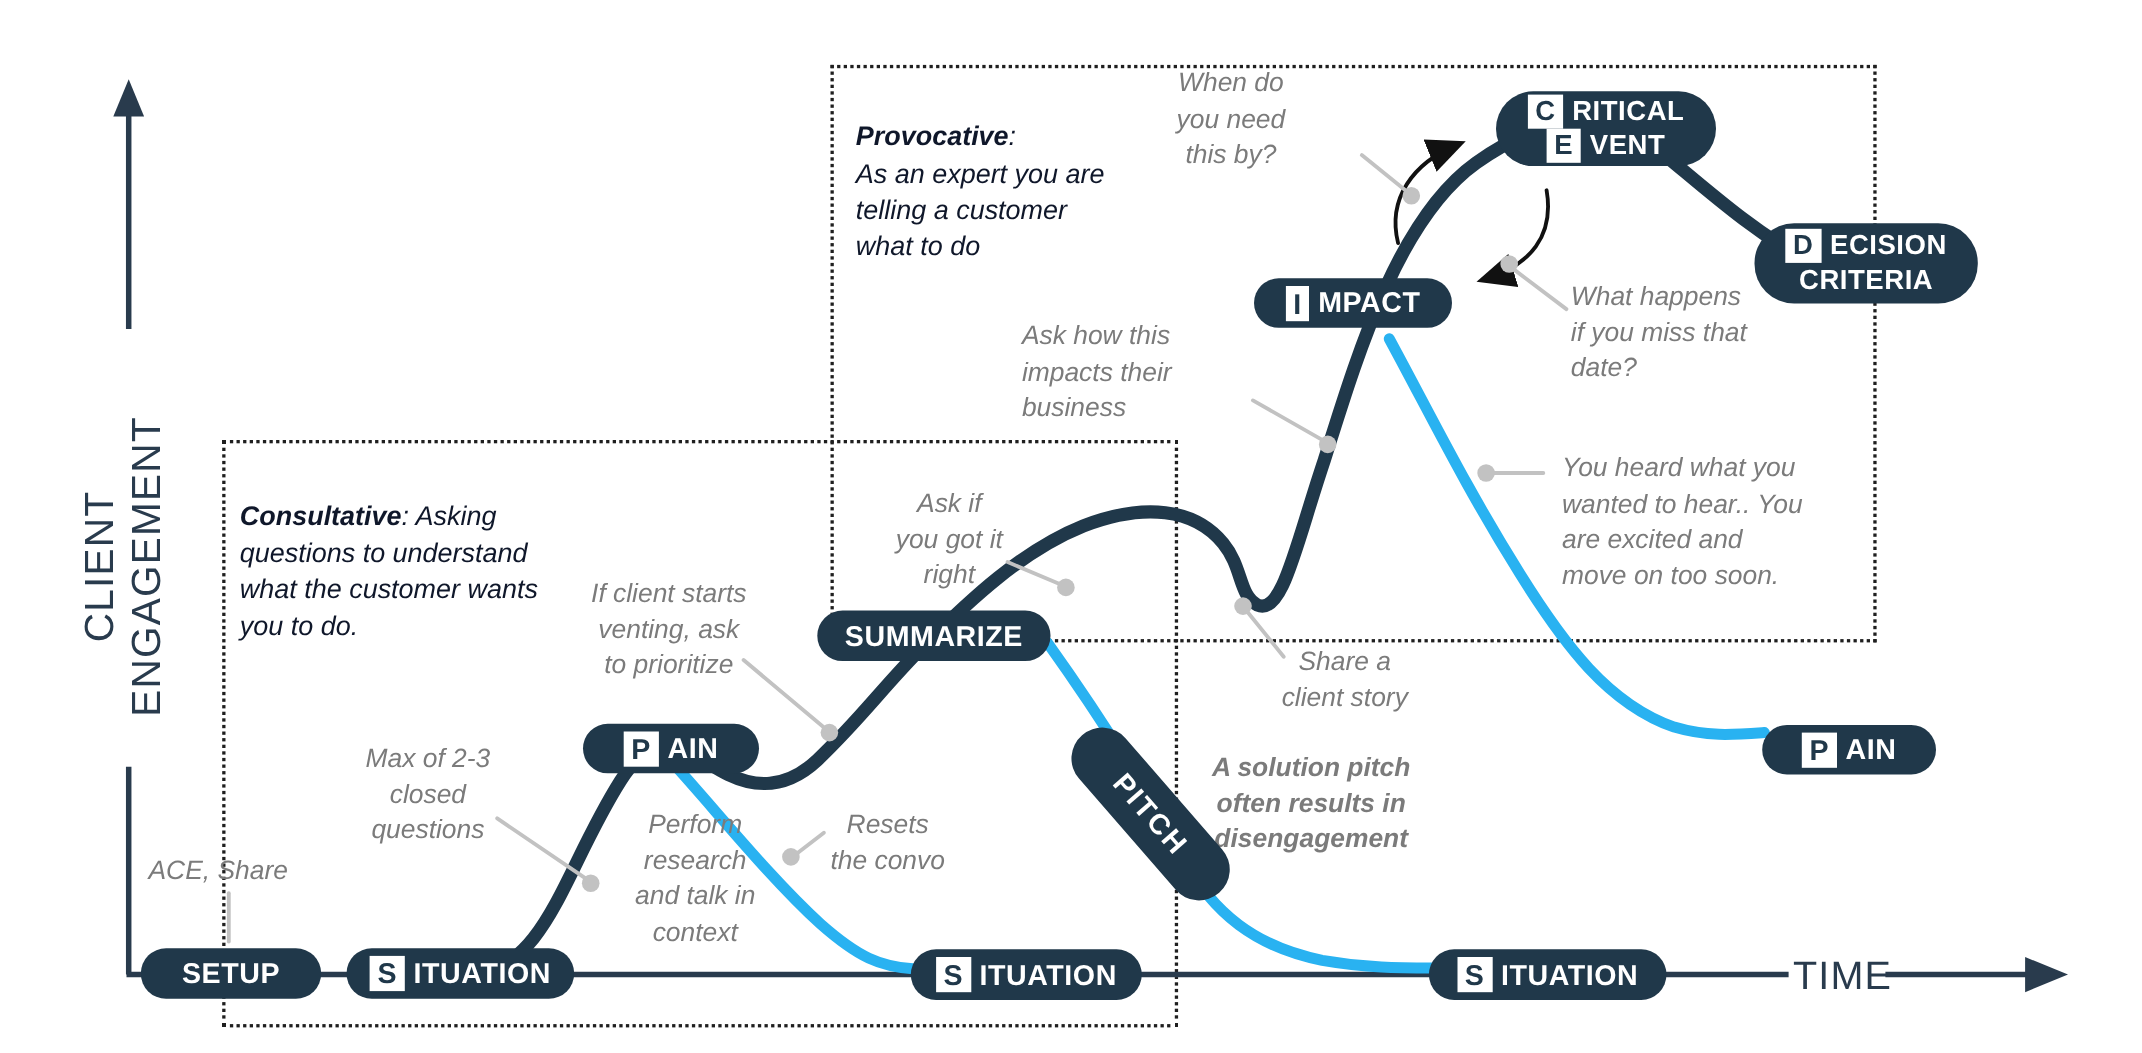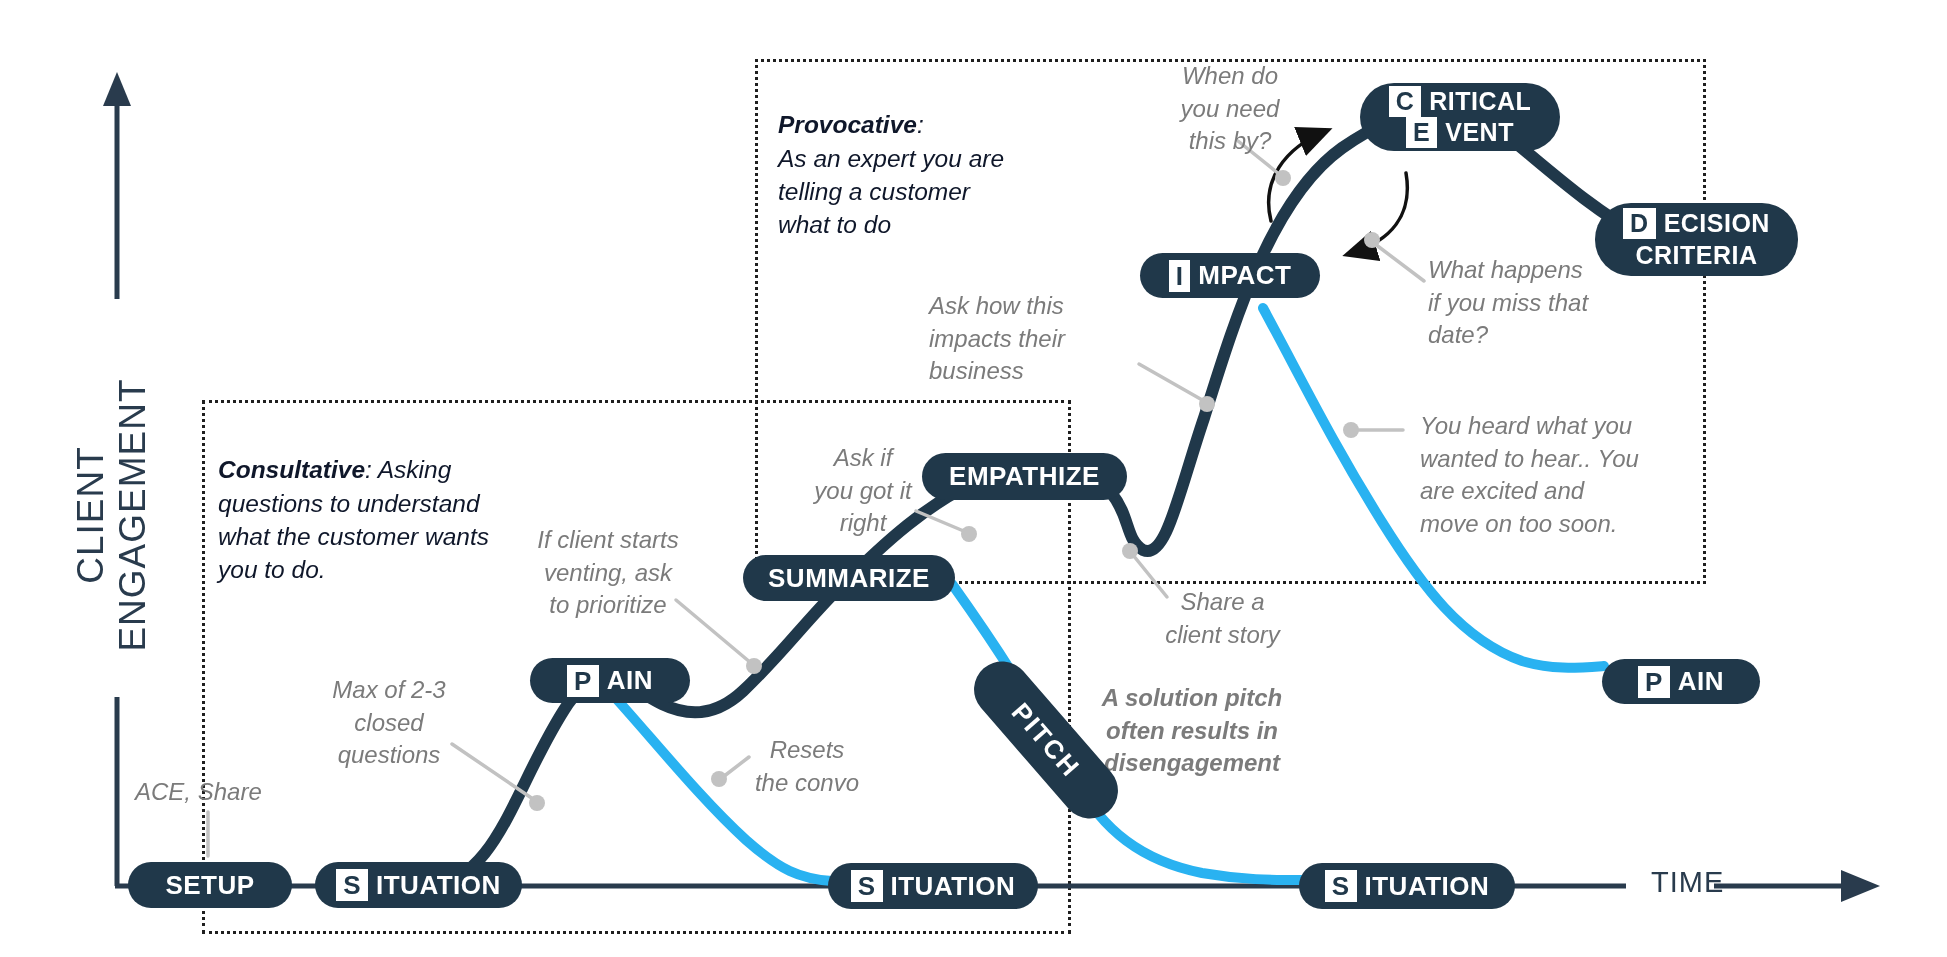--- a/index.html
+++ b/index.html
@@ -91,21 +91,21 @@
       <circle cx="969" cy="534" r="8"></circle>
       <circle cx="1130" cy="551" r="8"></circle>
       <circle cx="1207" cy="404" r="8"></circle>
       <circle cx="1283" cy="178" r="8"></circle>
       <circle cx="1372" cy="240" r="8"></circle>
       <circle cx="1351" cy="430" r="8"></circle>
     </g>
   </svg>
 
   <div class="axis-label" style="left:-98px;top:473px;width:420px;text-align:center;transform:rotate(-90deg);">CLIENT ENGAGEMENT</div>
-  <div class="axis-label" style="left:1630px;top:866px;font-size:29px;margin-left:21px;">TIME</div>
+  <div class="axis-label" style="left:1630px;top:866px;font-size:36px;">TIME</div>
 
   <div class="defn" style="left:218px;top:420px;width:320px;">
     <span class="dtitle">Consultative</span><span>: Asking
 questions to understand
 what the customer wants
 you to do.</span>
   </div>
   <div class="defn" style="left:778px;top:75px;width:300px;">
     <span class="dtitle">Provocative</span><span>:
 As an expert you are
@@ -113,34 +113,38 @@
 what to do</span>
   </div>
 
   <div class="ann left" style="left:135px;top:776px;width:170px;">ACE, Share</div>
   <div class="ann" style="left:299px;top:674px;width:180px;">Max of 2-3
 closed
 questions</div>
   <div class="ann" style="left:518px;top:524px;width:180px;">If client starts
 venting, ask
 to prioritize</div>
+  <div class="ann" style="left:549px;top:734px;width:166px;">Perform
+research
+and talk in
+context</div>
   <div class="ann" style="left:737px;top:734px;width:140px;">Resets
 the convo</div>
   <div class="ann" style="left:783px;top:442px;width:160px;">Ask if
 you got it
 right</div>
   <div class="ann" style="left:1140px;top:586px;width:165px;">Share a
 client story</div>
   <div class="ann" style="left:1072px;top:682px;width:240px;font-weight:bold;">A solution pitch
 often results in
 disengagement</div>
   <div class="ann left" style="left:929px;top:290px;width:170px;">Ask how this
 impacts their
 business</div>
-  <div class="ann" style="left:1155px;top:60px;width:150px;">When do
+  <div class="ann" style="left:1044px;top:60px;width:150px;">When do
 you need
 this by?</div>
   <div class="ann left" style="left:1428px;top:254px;width:240px;">What happens
 if you miss that
 date?</div>
   <div class="ann left" style="left:1420px;top:410px;width:260px;">You heard what you
 wanted to hear.. You
 are excited and
 move on too soon.</div>
 
@@ -155,23 +159,20 @@
 
   <div class="pill" style="left:530px;top:658px;width:160px;height:45px;">
     <span class="box">P</span>
     <span>AIN</span>
   </div>
 
   <div class="pill" style="left:743px;top:555px;width:212px;height:46px;">
     <span>SUMMARIZE</span>
   </div>
 
-  <div class="pill" style="left:922px;top:453px;width:205px;height:47px;">
-    <span>EMPATHIZE</span>
-  </div>
 
   <div class="pill" style="left:951px;top:712px;width:190px;height:56px;transform:rotate(49deg);letter-spacing:2px;">
     <span>PITCH</span>
   </div>
 
   <div class="pill" style="left:828px;top:863px;width:210px;height:46px;">
     <span class="box">S</span>
     <span>ITUATION</span>
   </div>
 

